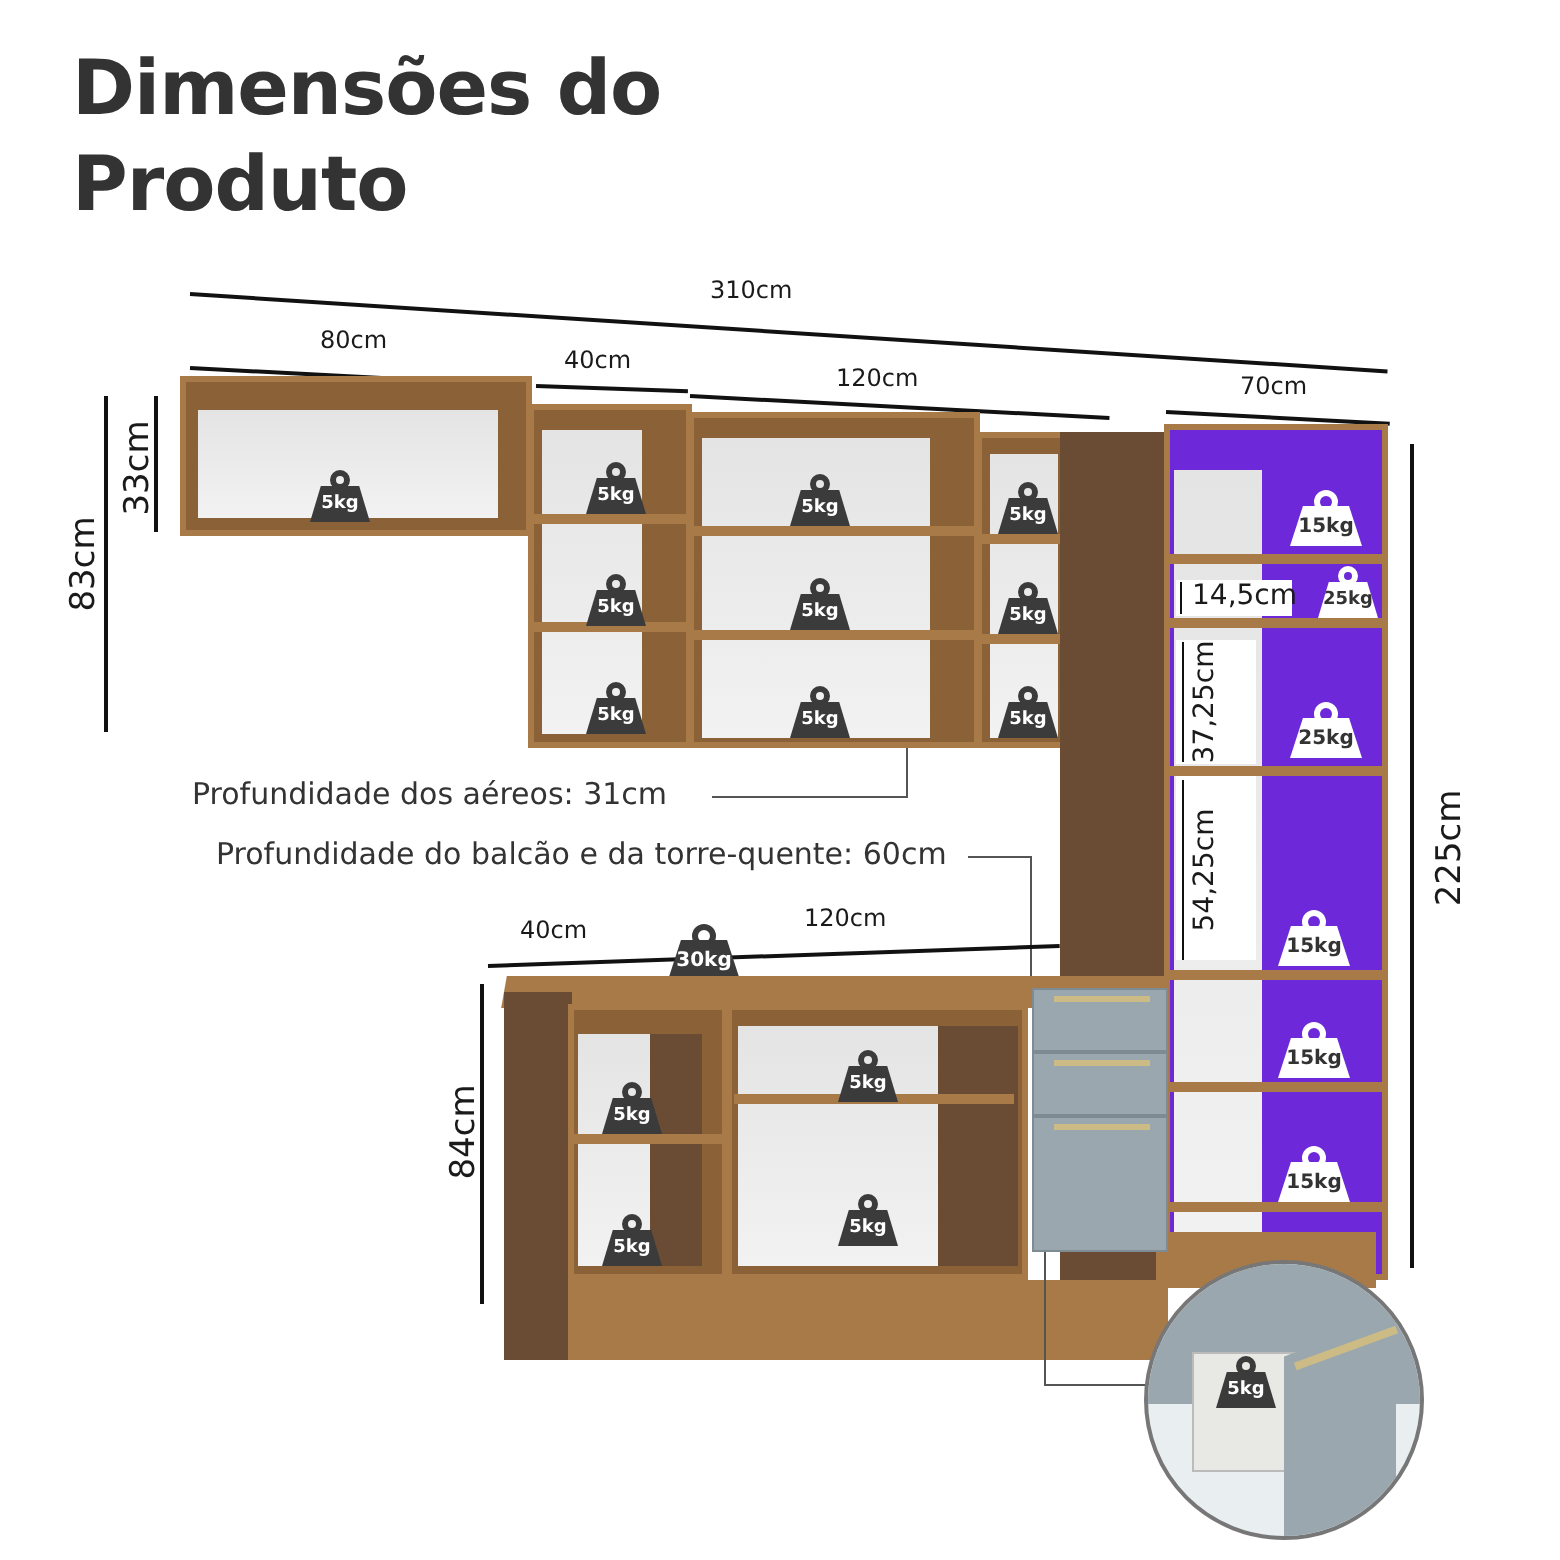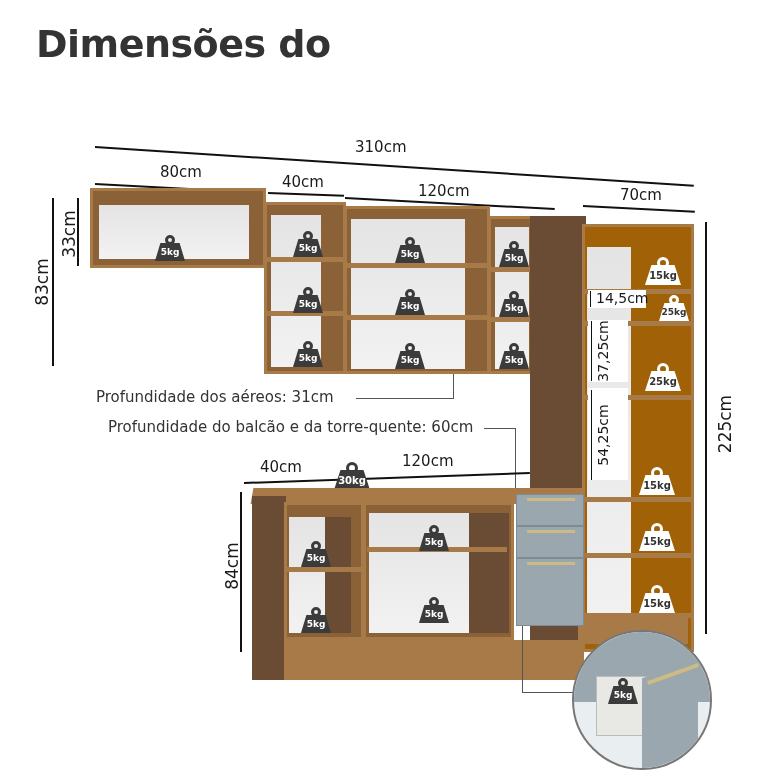--- a/index.html
+++ b/index.html
@@ -1,19 +1,19 @@
 <!DOCTYPE html>
 <html><head>
 <meta charset="utf-8">
 <style>
   * { box-sizing: border-box; margin: 0; padding: 0; }
   body { width: 780px; height: 780px; background: #ffffff; position: relative; overflow: hidden; font-family: "Liberation Sans", sans-serif; color: #222; }
   .title { position: absolute; left: 36px; top: 20px; font-size: 38px; font-weight: bold; line-height: 48px; color: #333333; font-family: "DejaVu Sans", sans-serif; letter-spacing: -0.5px; }
   .abs { position: absolute; }
-  .dim { position: absolute; font-size: 15px; color: #1a1a1a; font-family: "DejaVu Sans", sans-serif; white-space: nowrap; }
+  .dim { position: absolute; font-size: 12px; color: #1a1a1a; font-family: "DejaVu Sans", sans-serif; white-space: nowrap; }
   .vdim { position: absolute; font-size: 17px; color: #1a1a1a; font-family: "DejaVu Sans", sans-serif; white-space: nowrap; transform: rotate(-90deg); transform-origin: center; }
   .line { position: absolute; background: #111; }
   .note { position: absolute; font-size: 15px; color: #333; font-family: "DejaVu Sans", sans-serif; white-space: nowrap; }
   .darkwood { background: #5a4331; }
   .inner { background: linear-gradient(#e4e4e4, #f2f2f2); }
   .cab { position: absolute; background: #8b6238; border: 3px solid #a87a48; }
   .shelf { position: absolute; height: 5px; background: #a87a48; }
   .post { position: absolute; width: 5px; background: #a87a48; }
   .weight { position: absolute; width: 30px; height: 26px; }
   .weight .ring { position: absolute; left: 10px; top: 0; width: 10px; height: 10px; border-radius: 50%; border: 3px solid #3b3b3b; }
@@ -25,20 +25,21 @@
   .weight.big .body { width: 36px; height: 20px; font-size: 10px; }
   .drawer { position: absolute; background: #9aa7ae; border: 1px solid #7e8b92; }
   .handle { position: absolute; height: 3px; background: #cdbb86; }
   .circle { position: absolute; left: 572px; top: 630px; width: 140px; height: 140px; border-radius: 50%; border: 2px solid #777; overflow: hidden; background: #e9eef0; }
 </style>
 </head>
 <body>
 
 <div class="title">
   <div>Dimensões do</div>
+  <div>Produto</div>
 </div>
 
 <div class="line" style="left:95px; top:146px; width:600px; height:2px; transform:rotate(3.7deg); transform-origin:left center;"></div>
 <div class="dim" style="left:355px; top:138px;">310cm</div>
 
 <div class="line" style="left:95px; top:183px; width:168px; height:2px; transform:rotate(3deg); transform-origin:left center;"></div>
 <div class="dim" style="left:160px; top:163px;">80cm</div>
 <div class="line" style="left:268px; top:192px; width:76px; height:2px; transform:rotate(2deg); transform-origin:left center;"></div>
 <div class="dim" style="left:282px; top:173px;">40cm</div>
 <div class="line" style="left:345px; top:197px; width:210px; height:2px; transform:rotate(3deg); transform-origin:left center;"></div>
@@ -114,21 +115,21 @@
 </div>
 
 <div class="note" style="left:96px; top:388px;">Profundidade dos aéreos: 31cm</div>
 <div class="line" style="left:356px; top:398px; width:98px; height:1px; background:#555;"></div>
 <div class="line" style="left:453px; top:374px; width:1px; height:25px; background:#555;"></div>
 <div class="note" style="left:96px; top:418px;margin-left:12px;">Profundidade do balcão e da torre-quente: 60cm</div>
 <div class="line" style="left:484px; top:428px; width:32px; height:1px; background:#555;"></div>
 <div class="line" style="left:515px; top:428px; width:1px; height:60px; background:#555;"></div>
 
 <div class="abs darkwood" style="left:530px; top:216px; width:56px; height:424px; background:#6a4c34;"></div>
-<div class="cab" style="left:582px; top:224px; width:112px; height:428px; background:#a16207;">
+<div class="cab" style="left:582px; top:212px; width:112px; height:428px; background:#6d28d9;">
   <div class="abs inner" style="left:2px; top:20px; width:44px; height:396px;"></div>
   <div class="shelf" style="left:0; top:62px; width:106px;"></div>
   <div class="shelf" style="left:0; top:94px; width:106px;"></div>
   <div class="shelf" style="left:0; top:168px; width:106px;"></div>
   <div class="shelf" style="left:0; top:270px; width:106px;"></div>
   <div class="shelf" style="left:0; top:326px; width:106px;"></div>
   <div class="shelf" style="left:0; top:386px; width:106px;"></div>
   <div class="weight w big" style="left:60px; top:30px;">
       <div class="ring"></div>
       <div class="body">15kg</div>

